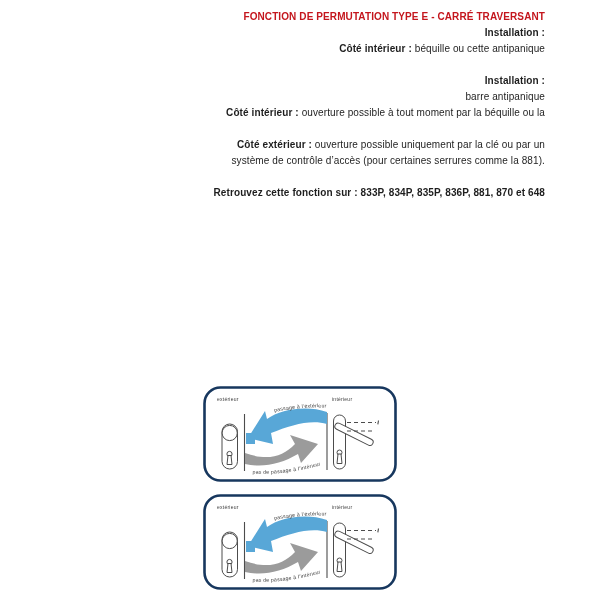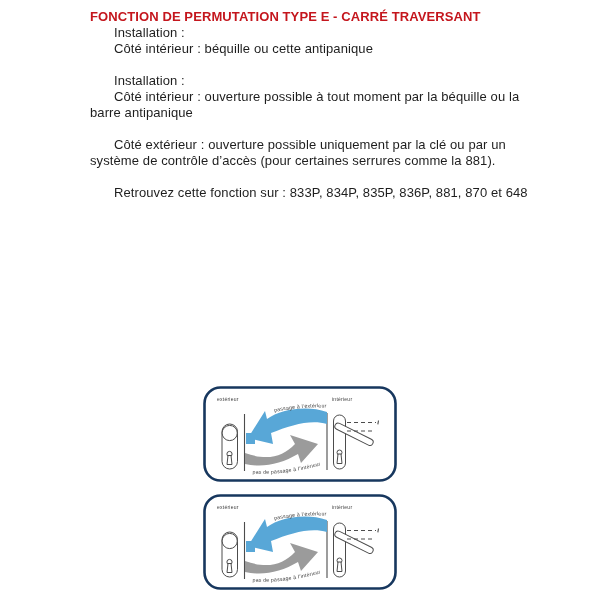--- a/index.html
+++ b/index.html
@@ -5,26 +5,26 @@
   html,body { margin:0; padding:0; }
   body {
     width:600px; height:600px;
     background:#ffffff;
     font-family:"Liberation Sans", sans-serif;
     position:relative; overflow:hidden;
     --title-red:#c4161d; --panel-border:#17375e; --arrow-blue:#58a7d7; --arrow-gray:#9b9b9b;
   }
   .text-block {
     position:absolute; left:90px; top:9px; width:455px;
-    font-size:13px; line-height:16px; color:#1e1e1e; letter-spacing:.1px;
+    font-size:10px; line-height:16px; color:#1e1e1e; letter-spacing:.1px;text-align:right;
   }
   .doc-title { font-weight:bold; color:var(--title-red); }
   .para { margin:0 0 16px 0; }
   .line { white-space:nowrap; }
-  .b { font-weight:normal;margin-left:24px; }
+  .b { font-weight:bold;margin-left:24px; }
 
   .diagram-stack {
     position:absolute; left:203px; top:386px;
     display:flex; flex-direction:column; gap:12px;
   }
   svg.panel { display:block; width:194px; height:96px; }
   .pborder { fill:#ffffff; stroke:var(--panel-border); stroke-width:2.6; }
   .plabel { font-size:5px; fill:#3c3c3c; letter-spacing:.25px; }
   .door { stroke:#4c4c4c; stroke-width:1.1; }
   .hw { fill:#ffffff; stroke:#4c4c4c; stroke-width:1; }
@@ -39,22 +39,22 @@
 
 <div class="text-block">
   <div class="doc-title">FONCTION DE PERMUTATION TYPE E - CARRÉ TRAVERSANT</div>
   <div id="paras">
       <div class="para">
         <div class="line"><span class="b">Installation :</span></div>
         <div class="line"><span class="b">Côté intérieur : </span><span>béquille ou cette antipanique</span></div>
       </div>
       <div class="para">
         <div class="line"><span class="b">Installation :</span></div>
+        <div class="line"><span>barre antipanique</span></div>
         <div class="line"><span class="b">Côté intérieur : </span><span>ouverture possible à tout moment par la béquille ou la</span></div>
-        <div class="line"><span>barre antipanique</span></div>
       </div>
       <div class="para">
         <div class="line"><span class="b">Côté extérieur : </span><span>ouverture possible uniquement par la clé ou par un</span></div>
         <div class="line"><span>système de contrôle d’accès (pour certaines serrures comme la 881).</span></div>
       </div>
       <div class="para">
         <div class="line"><span class="b">Retrouvez cette fonction sur : 833P, 834P, 835P, 836P, 881, 870 et 648</span></div>
       </div>
     </div>
 </div>

